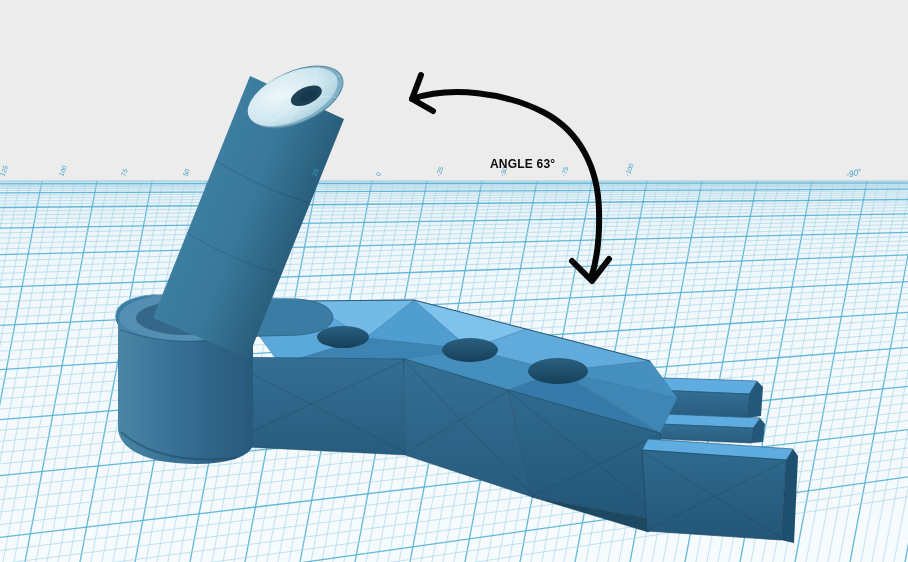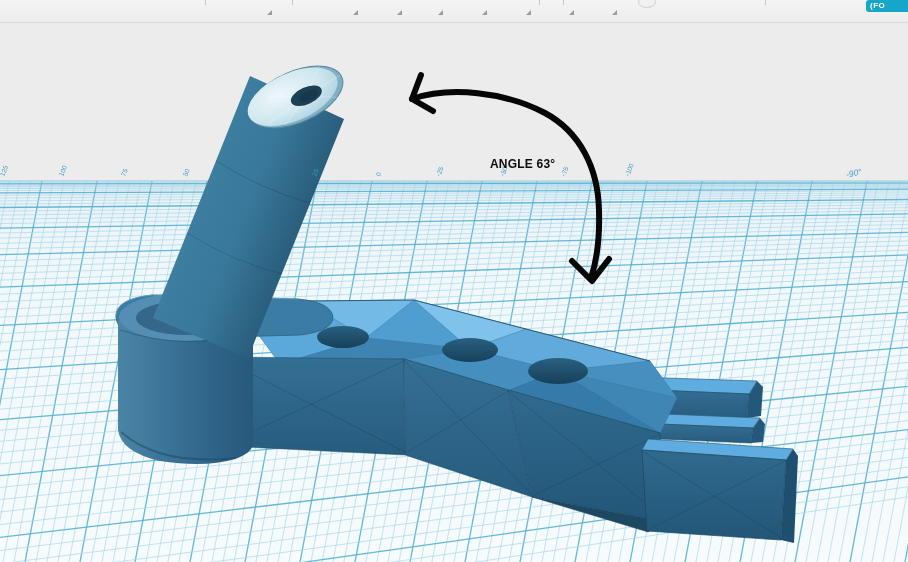--- a/index.html
+++ b/index.html
@@ -33,39 +33,20 @@
   
   .annotation-text{position:absolute;left:490px;top:135px;
           font-size:12px;font-weight:bold;color:#0b0b0b;z-index:20;
           letter-spacing:.2px;}
 </style>
 </head>
 <body>
 
 <div class="screen">
 
-  <div class="toolbar">
-    <div class="tb-tick" style="left:205px"></div>
-    <div class="tb-tick" style="left:292px"></div>
-    <div class="tb-tick" style="left:539px"></div>
-    <div class="tb-tick" style="left:563px"></div>
-    <div class="tb-tick" style="left:765px"></div>
-    <div class="tb-arc"></div>
-
-    <div class="dd-corner" style="left:267px"></div>
-    <div class="dd-corner" style="left:353px"></div>
-    <div class="dd-corner" style="left:397px"></div>
-    <div class="dd-corner" style="left:438px"></div>
-    <div class="dd-corner" style="left:482px"></div>
-    <div class="dd-corner" style="left:526px"></div>
-    <div class="dd-corner" style="left:569px"></div>
-    <div class="dd-corner" style="left:612px"></div>
-
-    <div class="overflow-btn">(FO</div>
-  </div>
 
   <div class="viewport">
 
     <svg class="scene-svg" width="908" height="540" viewBox="0 22 908 540">
       <defs>
         <linearGradient id="gGridBg" x1="0" y1="0" x2="0" y2="1">
           <stop offset="0" stop-color="#e7f2f7"></stop>
           <stop offset="0.25" stop-color="#f1f8fb"></stop>
           <stop offset="1" stop-color="#f6fbfd"></stop>
         </linearGradient>

